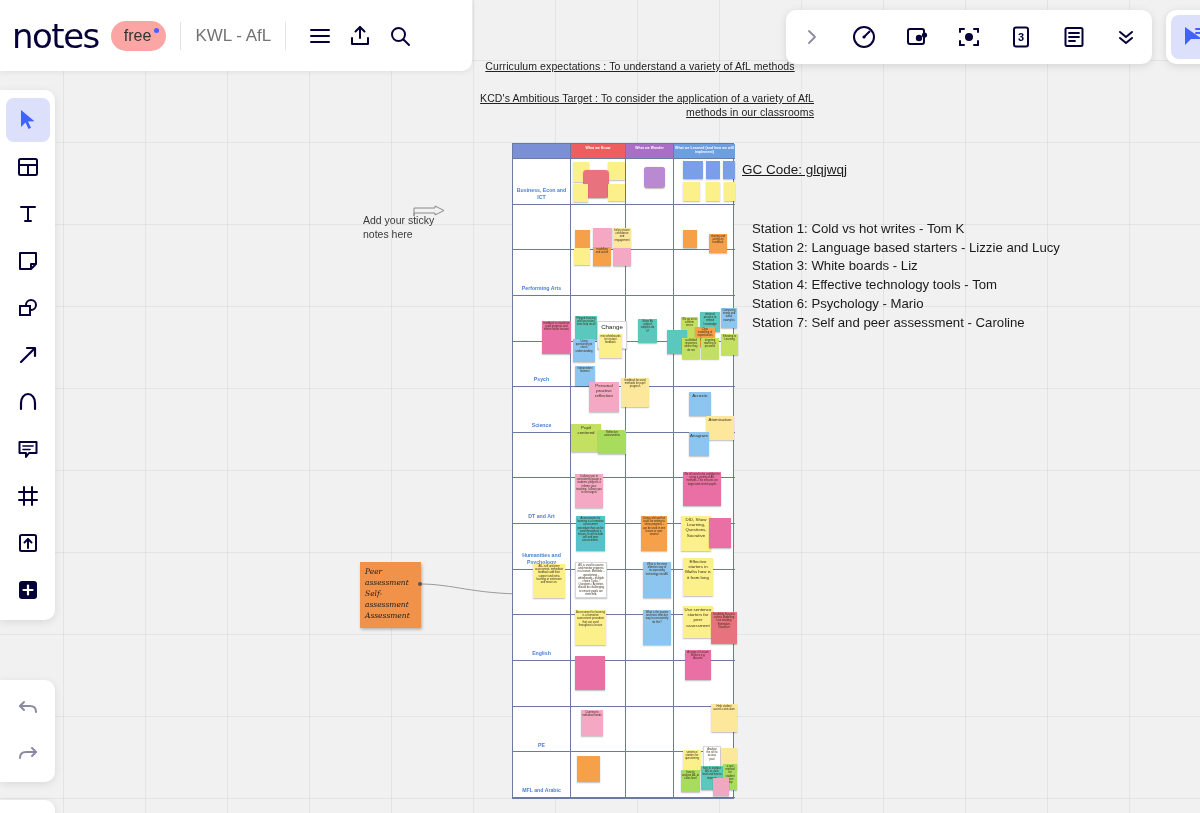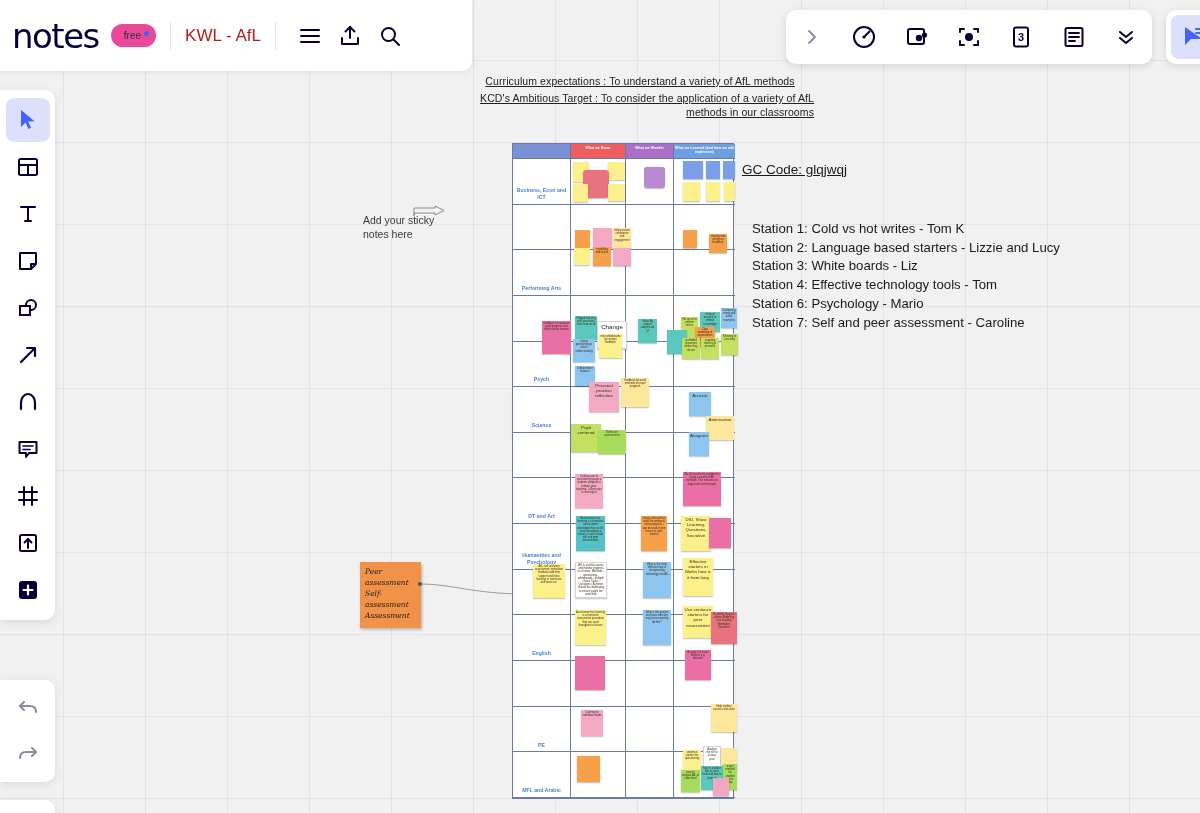--- a/index.html
+++ b/index.html
@@ -24,21 +24,21 @@
   
   .board-heading {
     position: absolute;
     font-size: 10.5px;
     color: #222;
     text-align: center;
     text-decoration: underline;
     line-height: 1.35;
     letter-spacing: .1px;
   }
-  #heading-curriculum { left: 470px; top: 74px; width: 340px; }
+  #heading-curriculum { left: 470px; top: 59px; width: 340px; }
   #heading-target     { left: 468px; top: 91px; width: 346px; text-align: right; }
 
   
   #sticky-prompt {
     position: absolute; left: 363px; top: 214px; width: 90px;
     font-size: 10.5px; color: #3a3a3a; line-height: 1.32;
   }
   #prompt-arrow { position: absolute; left: 413px; top: 205px; width: 32px; height: 14px; }
 
   
@@ -136,27 +136,27 @@
   #topbar {
     position: absolute; left: 0; top: 0; height: 71px; width: 472px;
     background: #fff; border-bottom-right-radius: 10px;
     display: flex; align-items: center; gap: 0; padding-left: 12px;
     box-shadow: 0 1px 6px rgba(0,0,0,.08);
     z-index: 20;
   }
   #logo { font-size: 34px; font-weight: 400; letter-spacing: -1.5px; color: #050038;
           font-family: "DejaVu Sans", sans-serif; line-height: 1; }
   #plan-pill {
-    margin-left: 12px; background: #ec4899; border-radius: 20px;
-    padding: 6px 15px 6px 13px; font-size: 10px; color: #333; position: relative;
+    margin-left: 12px; background: #fca5a5; border-radius: 20px;
+    padding: 6px 15px 6px 13px; font-size: 16px; color: #333; position: relative;
   }
   #plan-dot { position: absolute; right: 7px; top: 7px; width: 5px; height: 5px;
               border-radius: 50%; background: #4262ff; }
   .vdiv { width: 1px; height: 28px; background: #e2e2e6; margin: 0 14px; }
-  #board-title { font-size: 17px; color: #b91c1c; white-space: nowrap; }
+  #board-title { font-size: 17px; color: #737373; white-space: nowrap; }
   .tb-ico { width: 40px; height: 40px; display: flex; align-items: center;
             justify-content: center; cursor: pointer; }
 
   
   #toprightbar {
     position: absolute; left: 786px; top: 10px; height: 54px; width: 366px;
     background: #fff; border-radius: 10px;
     display: flex; align-items: center; justify-content: space-around;
     box-shadow: 0 2px 8px rgba(0,0,0,.12); z-index: 20;
   }

